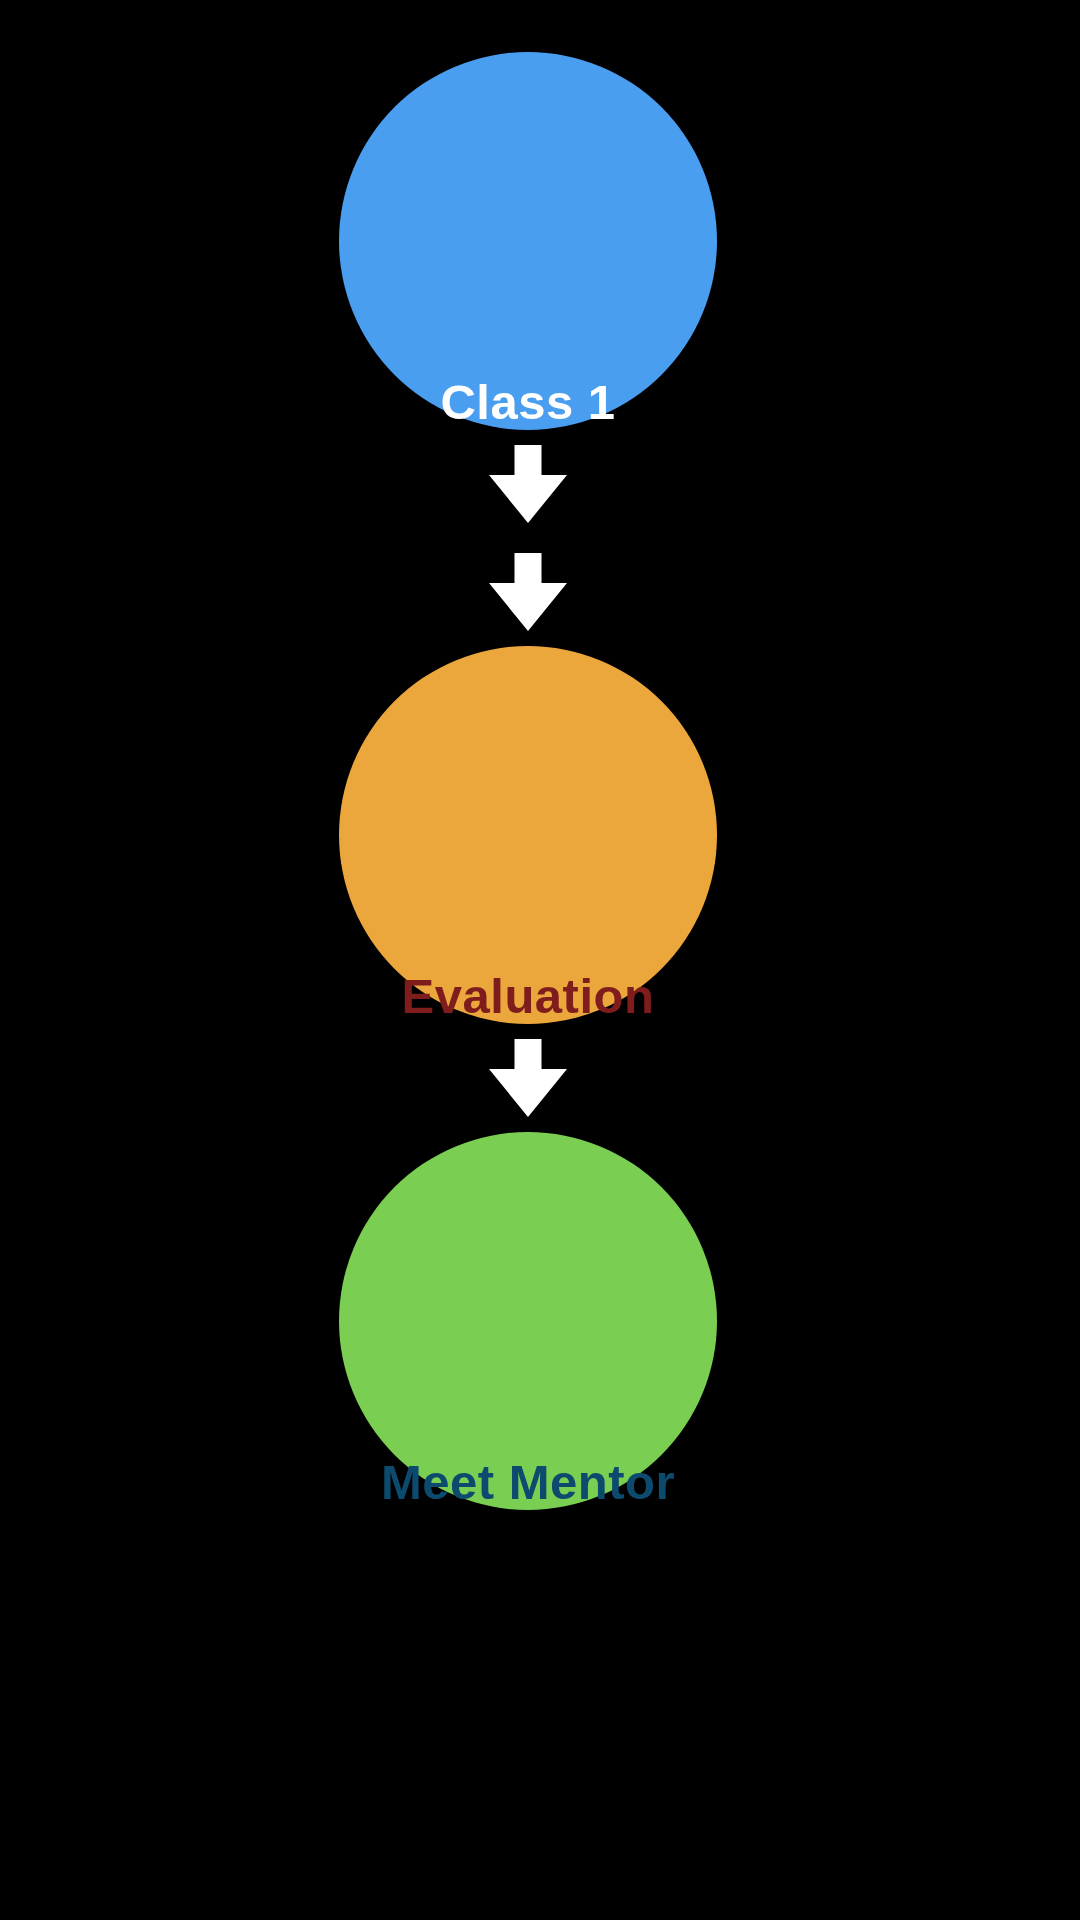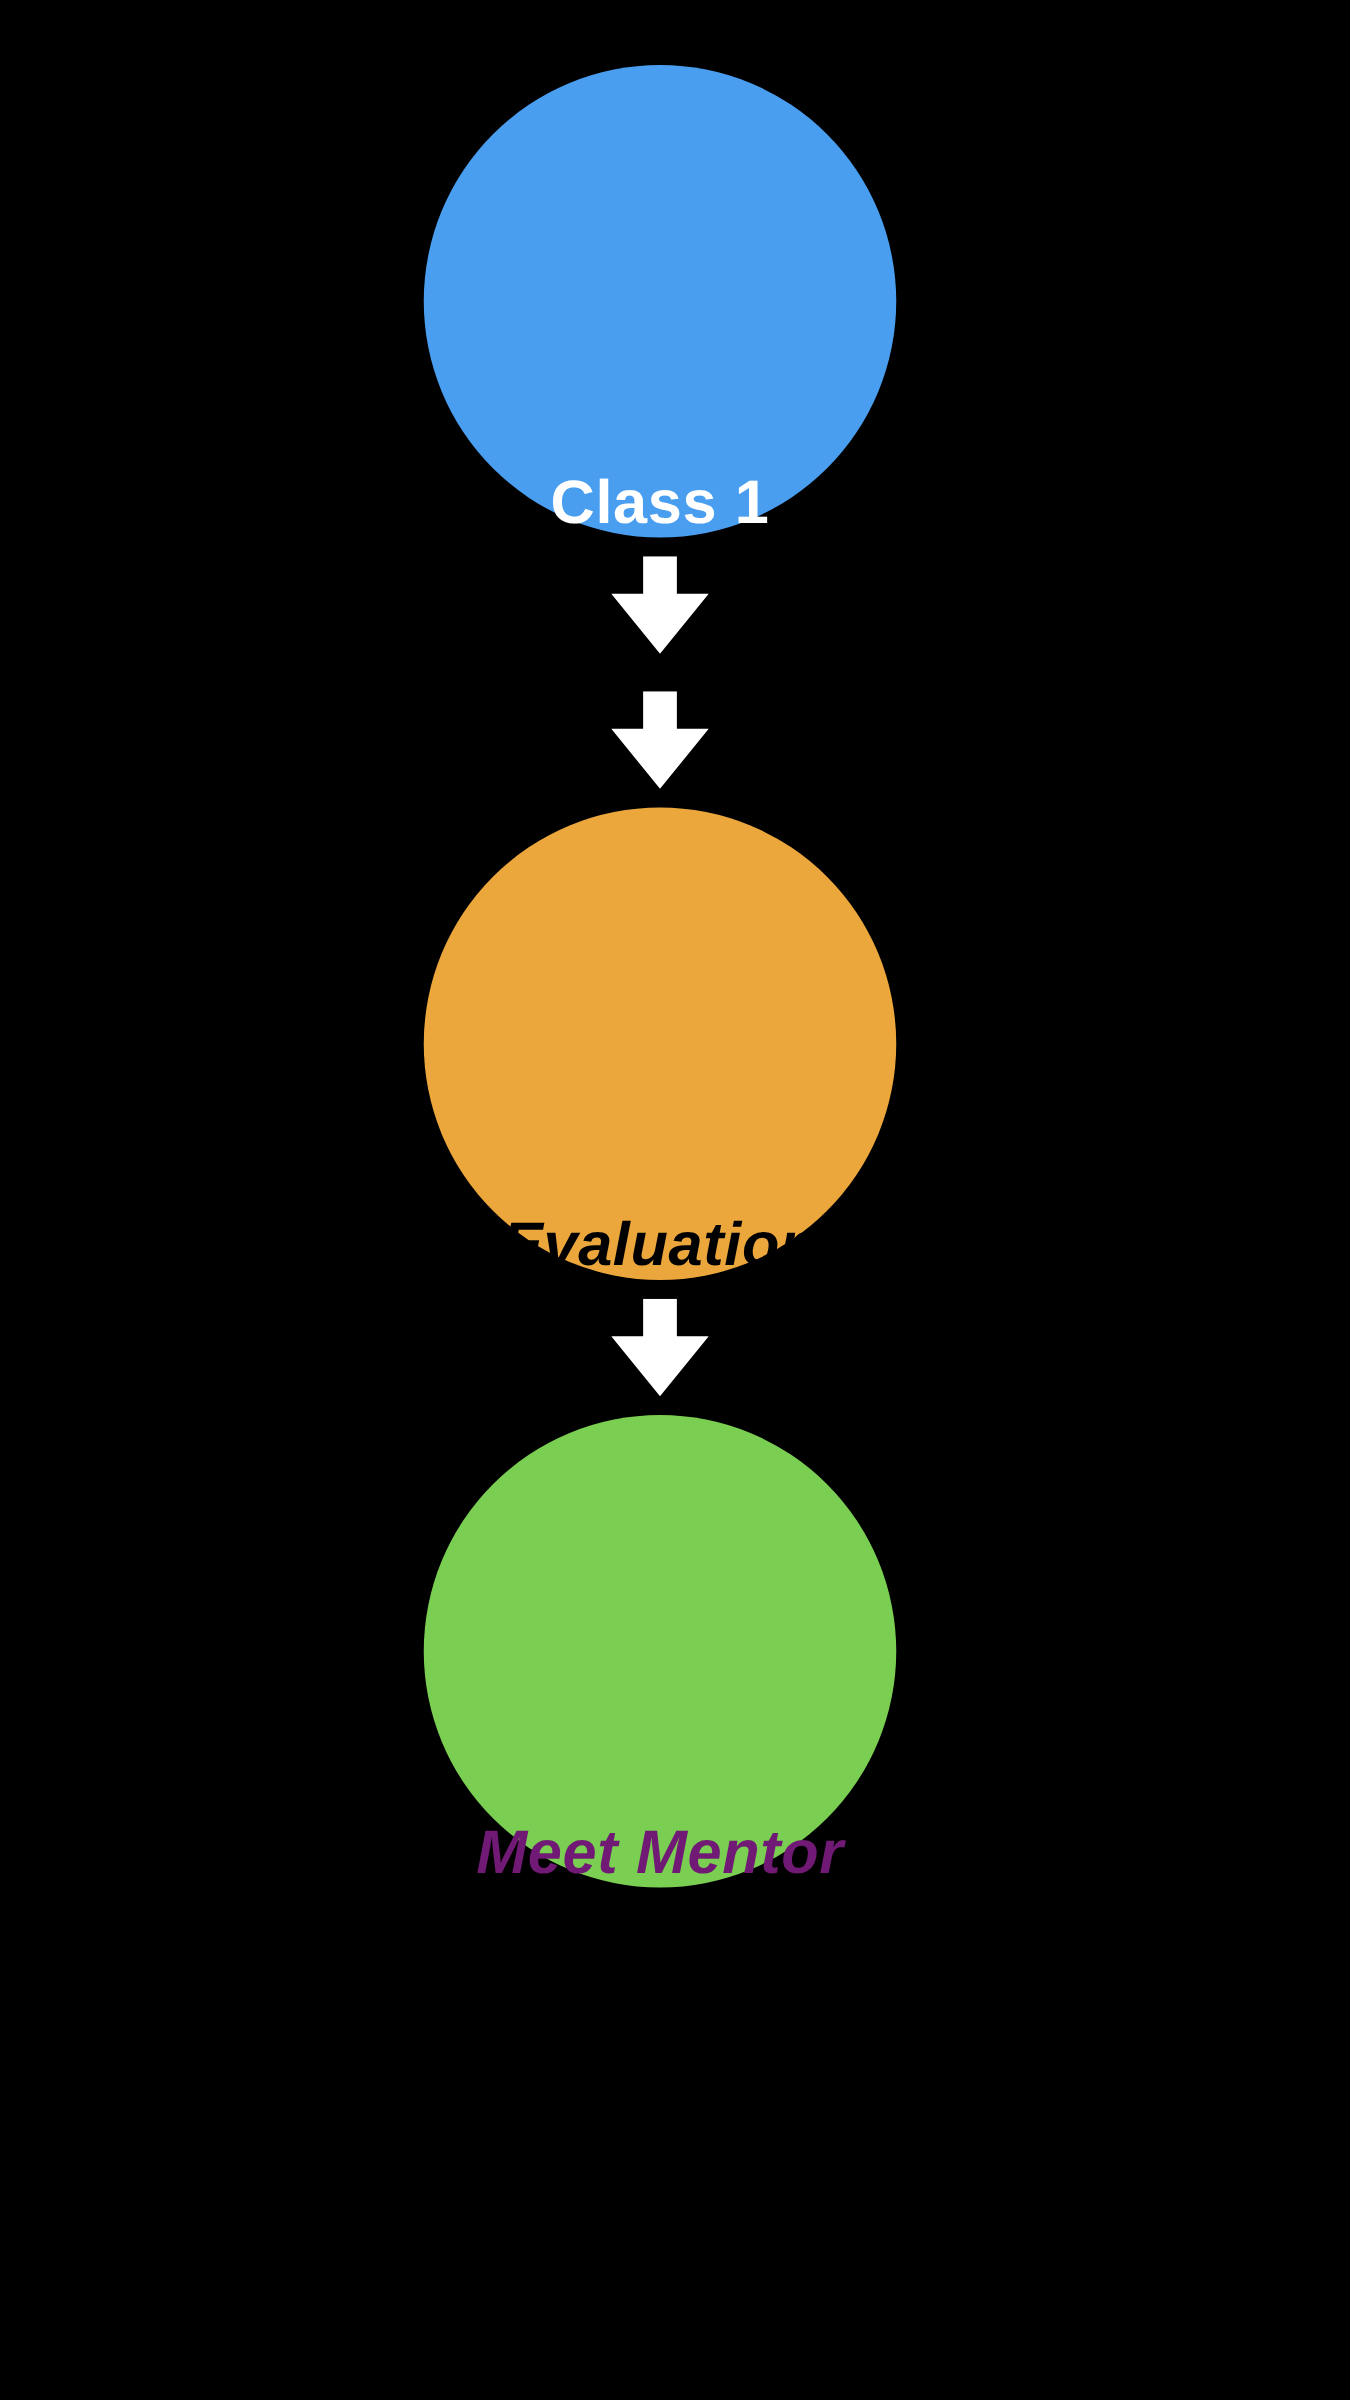--- a/index.html
+++ b/index.html
@@ -58,24 +58,24 @@
   <svg class="arrow" width="78" height="78" viewBox="0 0 78 78">
     <path d="M 25.5 0 L 52.5 0 L 52.5 30 L 78 30 L 39 78 L 0 30 L 25.5 30 Z" style="fill: rgb(255, 255, 255);"></path>
   </svg>
 
 
   <svg class="arrow" width="78" height="78" viewBox="0 0 78 78">
     <path d="M 25.5 0 L 52.5 0 L 52.5 30 L 78 30 L 39 78 L 0 30 L 25.5 30 Z" style="fill: rgb(255, 255, 255);"></path>
   </svg>
 
   <div class="node" style="background-color: rgb(235, 166, 60);">
-    <span class="node-label" style="color: #000000; font-style: italic;">Evaluation</span>
+    <span class="node-label" style="color: #7f1d1d;">Evaluation</span>
   </div>
 
   <svg class="arrow" width="78" height="78" viewBox="0 0 78 78">
     <path d="M 25.5 0 L 52.5 0 L 52.5 30 L 78 30 L 39 78 L 0 30 L 25.5 30 Z" style="fill: rgb(255, 255, 255);"></path>
   </svg>
 
   <div class="node" style="background-color: rgb(122, 206, 82);">
-    <span class="node-label" style="color: #701a75; font-style: italic;">Meet Mentor</span>
+    <span class="node-label" style="color: #0c4a6e;">Meet Mentor</span>
   </div>
 
 </div>
 
 </body></html>

